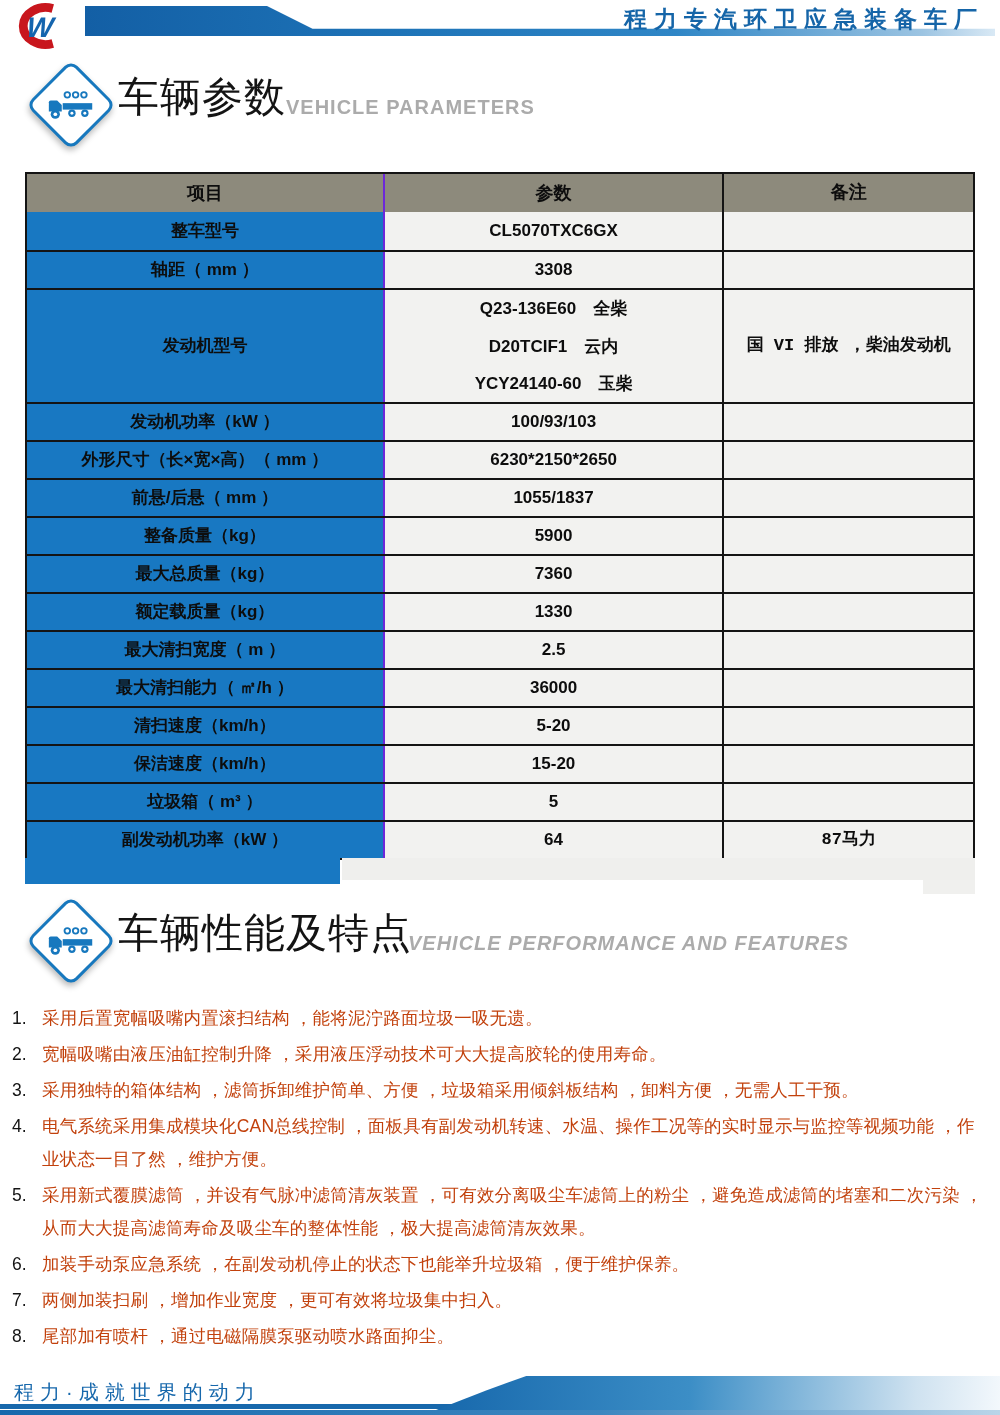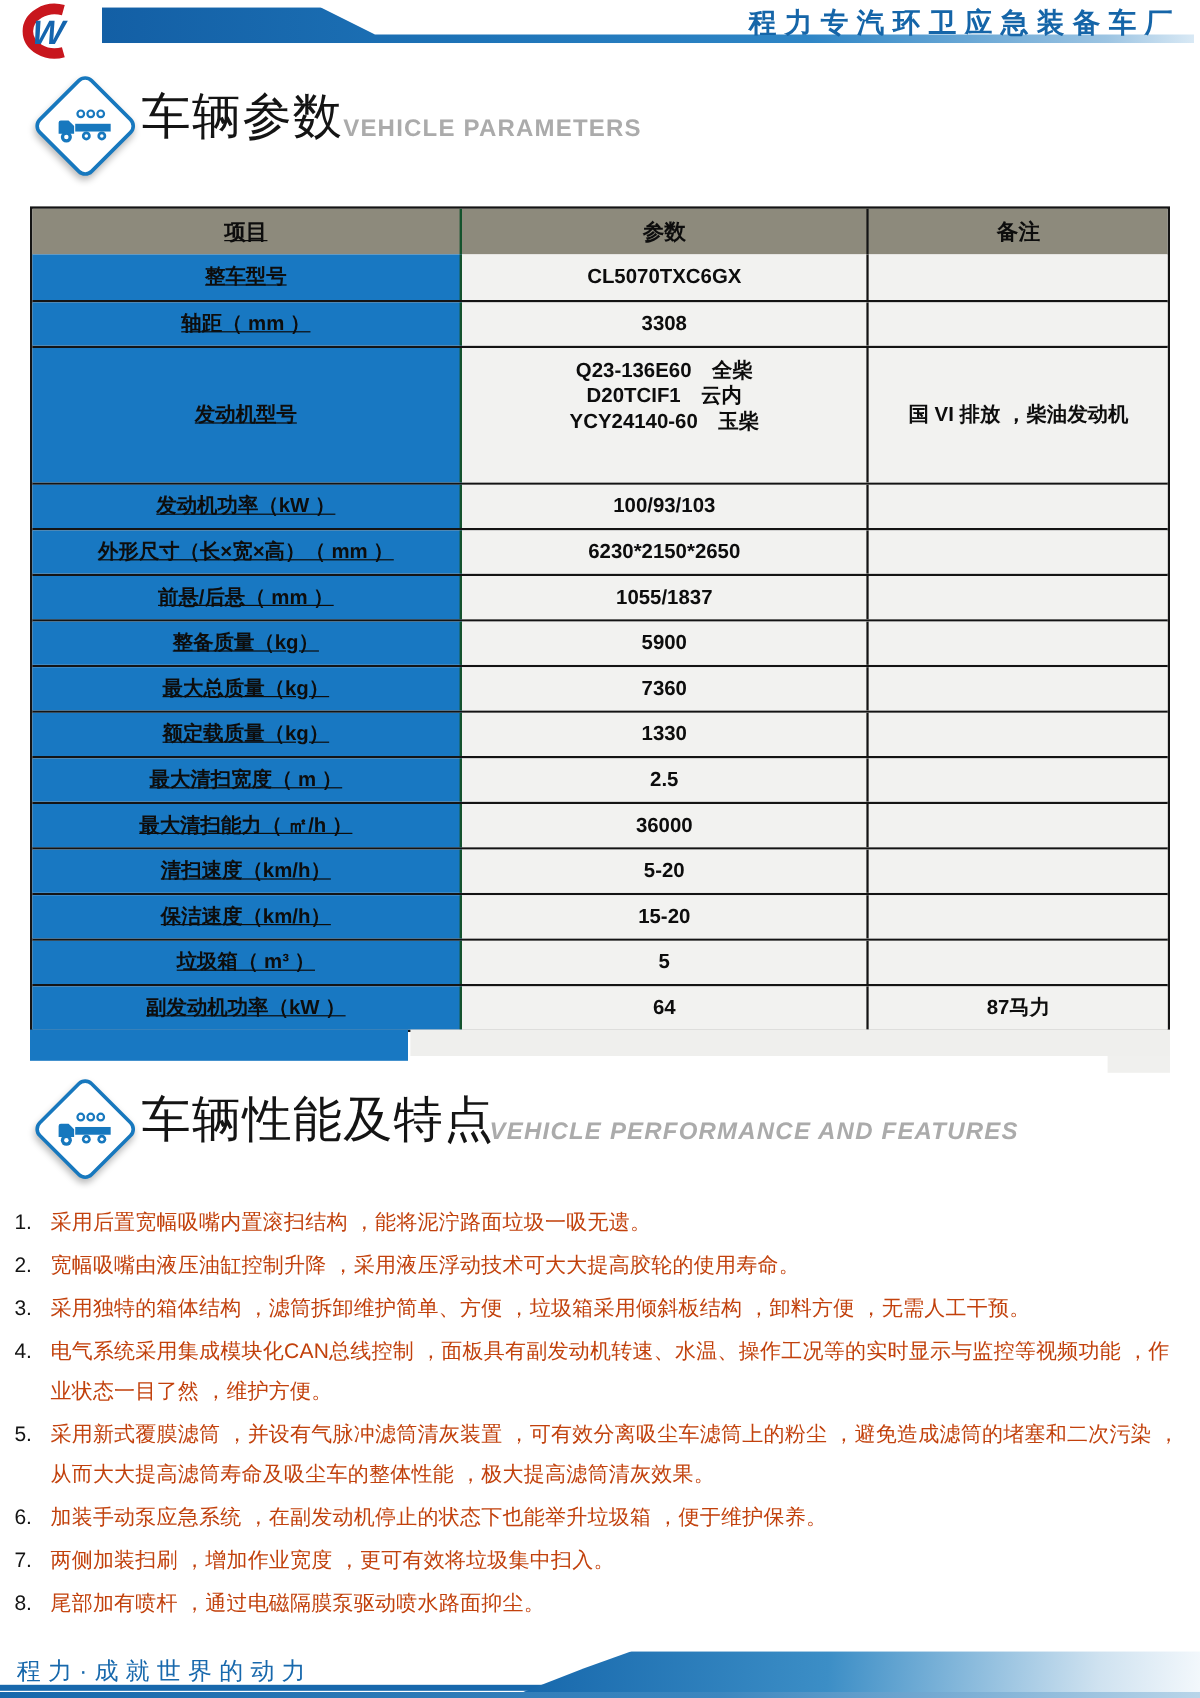--- a/index.html
+++ b/index.html
@@ -32,25 +32,25 @@
   .sec-title{position:absolute;font-size:41px;font-weight:400;color:#141414;letter-spacing:1px;white-space:nowrap;}
   .sec-sub{position:absolute;font-size:20px;font-weight:bold;color:var(--sub-gray);letter-spacing:1px;white-space:nowrap;}
 
   
   .ptable{position:absolute;left:25px;top:172px;width:950px;border:2px solid #141414;}
   .t-row{display:flex;height:38px;border-top:2px solid #141414;}
   .t-row:first-child{border-top:none;}
   .t-row.tall{height:114px;}
   .t-cell{display:flex;flex-direction:column;align-items:center;justify-content:center;
     font-size:17px;font-weight:600;color:#0d0d0d;text-align:center;line-height:1.25;}
-  .c1{width:374px;background:var(--blue);border-right:2px solid #14532d;text-decoration:underline;}
+  .c1{width:374px;background:var(--blue);border-right:2px solid #6d28d9;}
   .c2{width:355px;background:var(--cell);border-right:2px solid #141414;}
-  .c3{width:260px;background:var(--cell);}
+  .c3{width:260px;background:var(--cell);font-family:Liberation Mono, monospace;}
   .t-head .t-cell{background:var(--olive);font-size:18px;font-weight:bold;}
-  .t-row.tall .c2{justify-content:flex-start;padding:8px 0;}
+  .t-row.tall .c2{justify-content:flex-end;padding:8px 0;gap:16px;}
 
   
   .strip-blue{position:absolute;left:25px;top:858px;width:315px;height:26px;background:var(--blue);}
   .strip-gray{position:absolute;left:342px;top:858px;width:633px;height:22px;background:#efefed;}
   .strip-gray2{position:absolute;left:923px;top:880px;width:52px;height:14px;background:#f0f0ee;}
 
   
   .features{position:absolute;left:12px;top:1002px;width:978px;}
   .f-item{display:flex;margin-bottom:3px;}
   .f-num{width:30px;flex:0 0 30px;font-size:17.5px;line-height:33px;color:#141414;}

